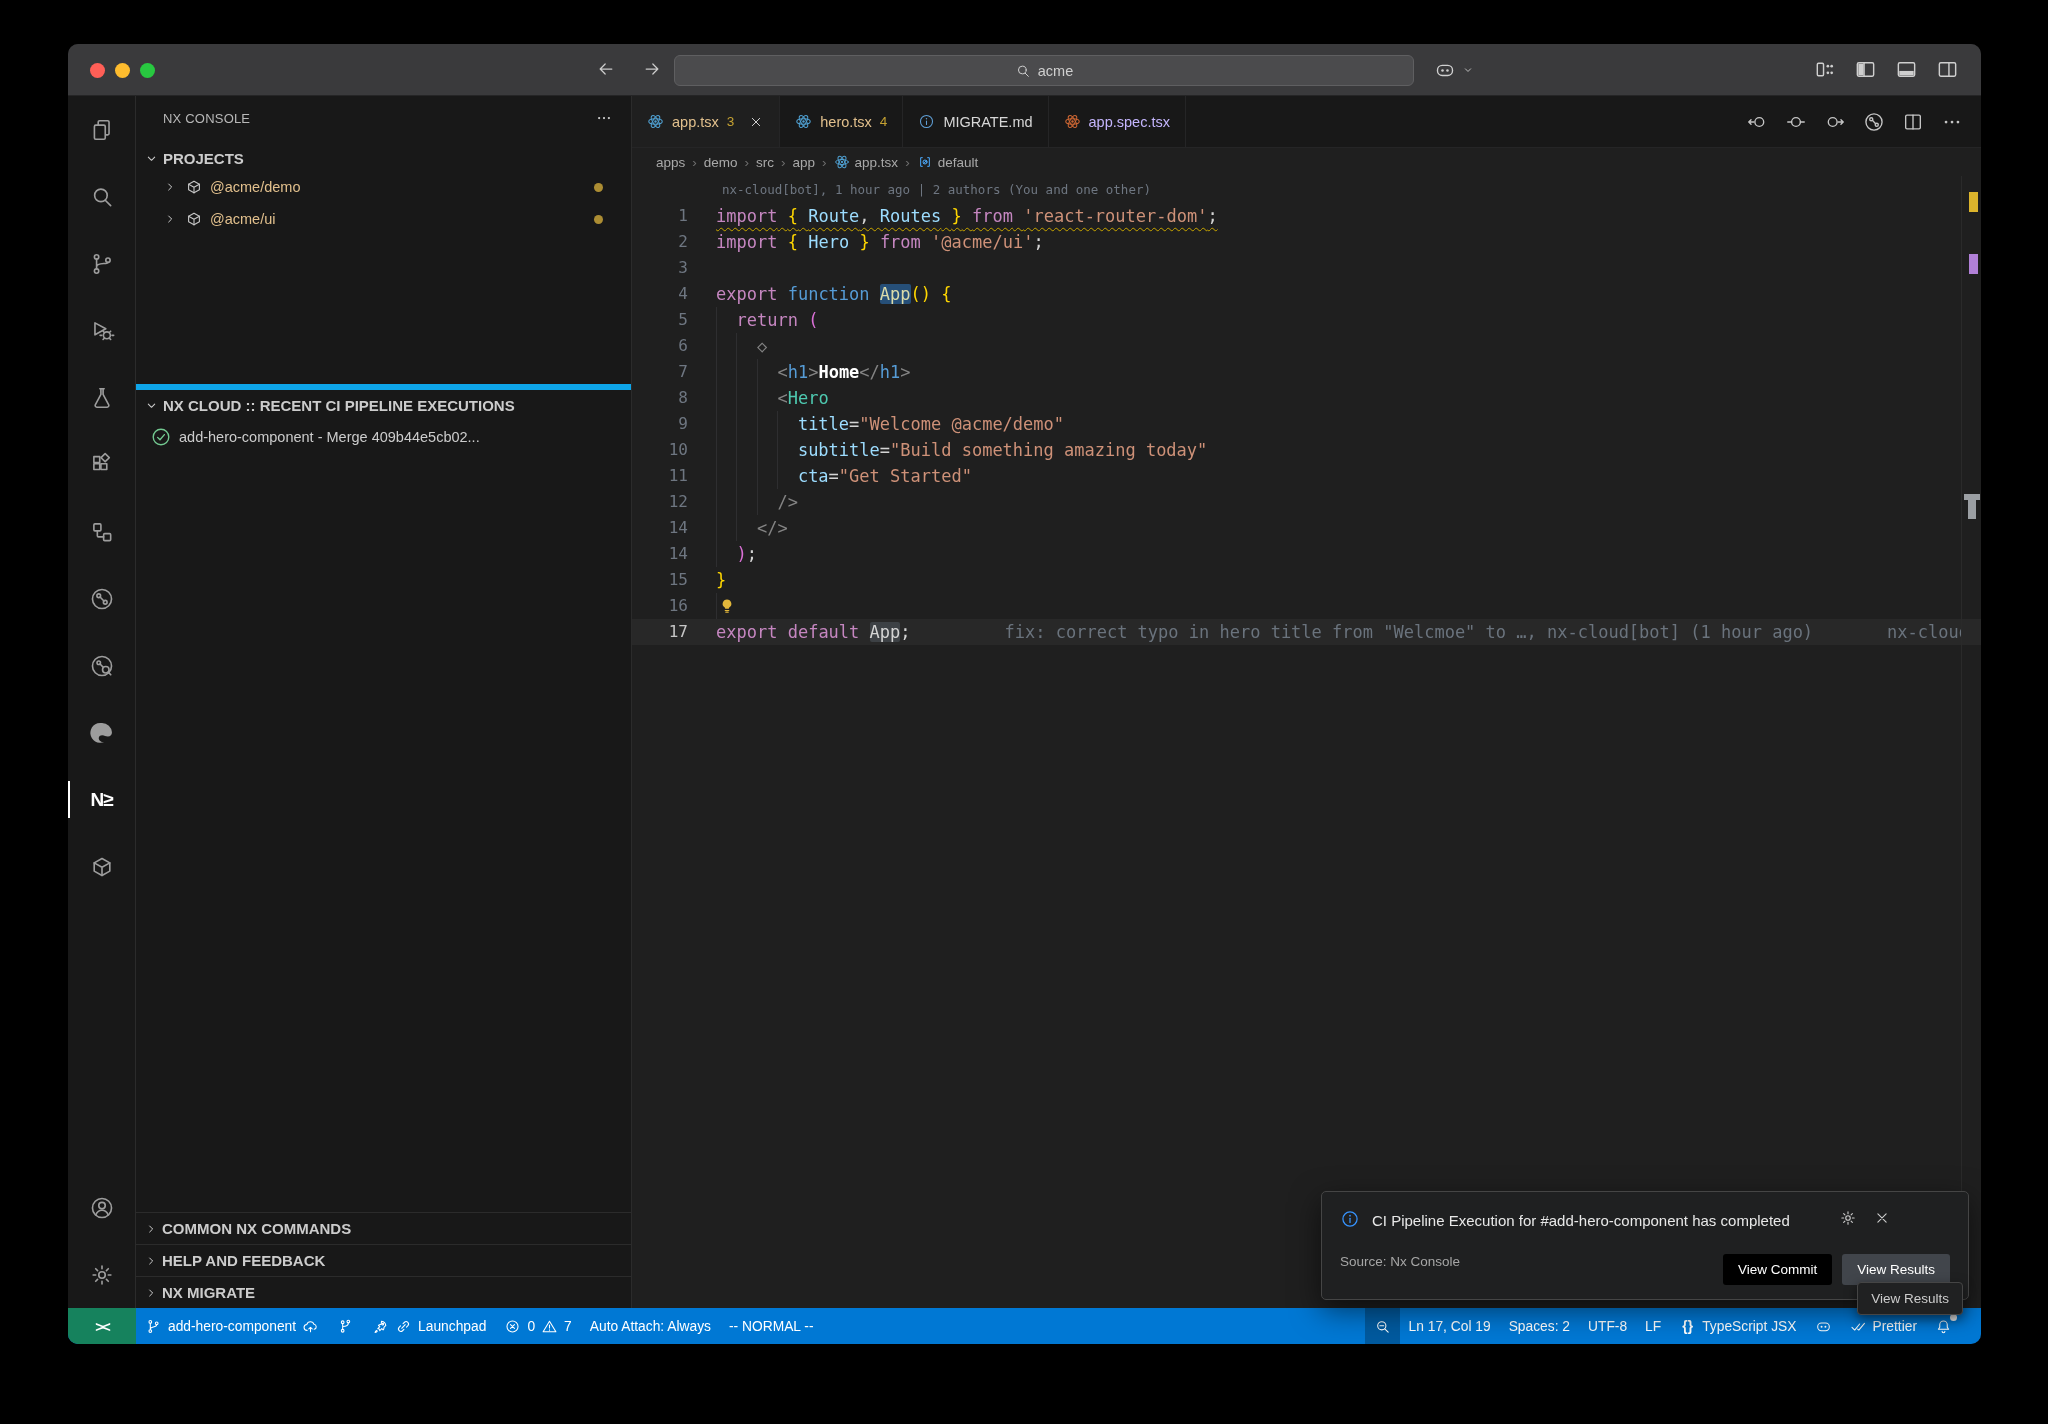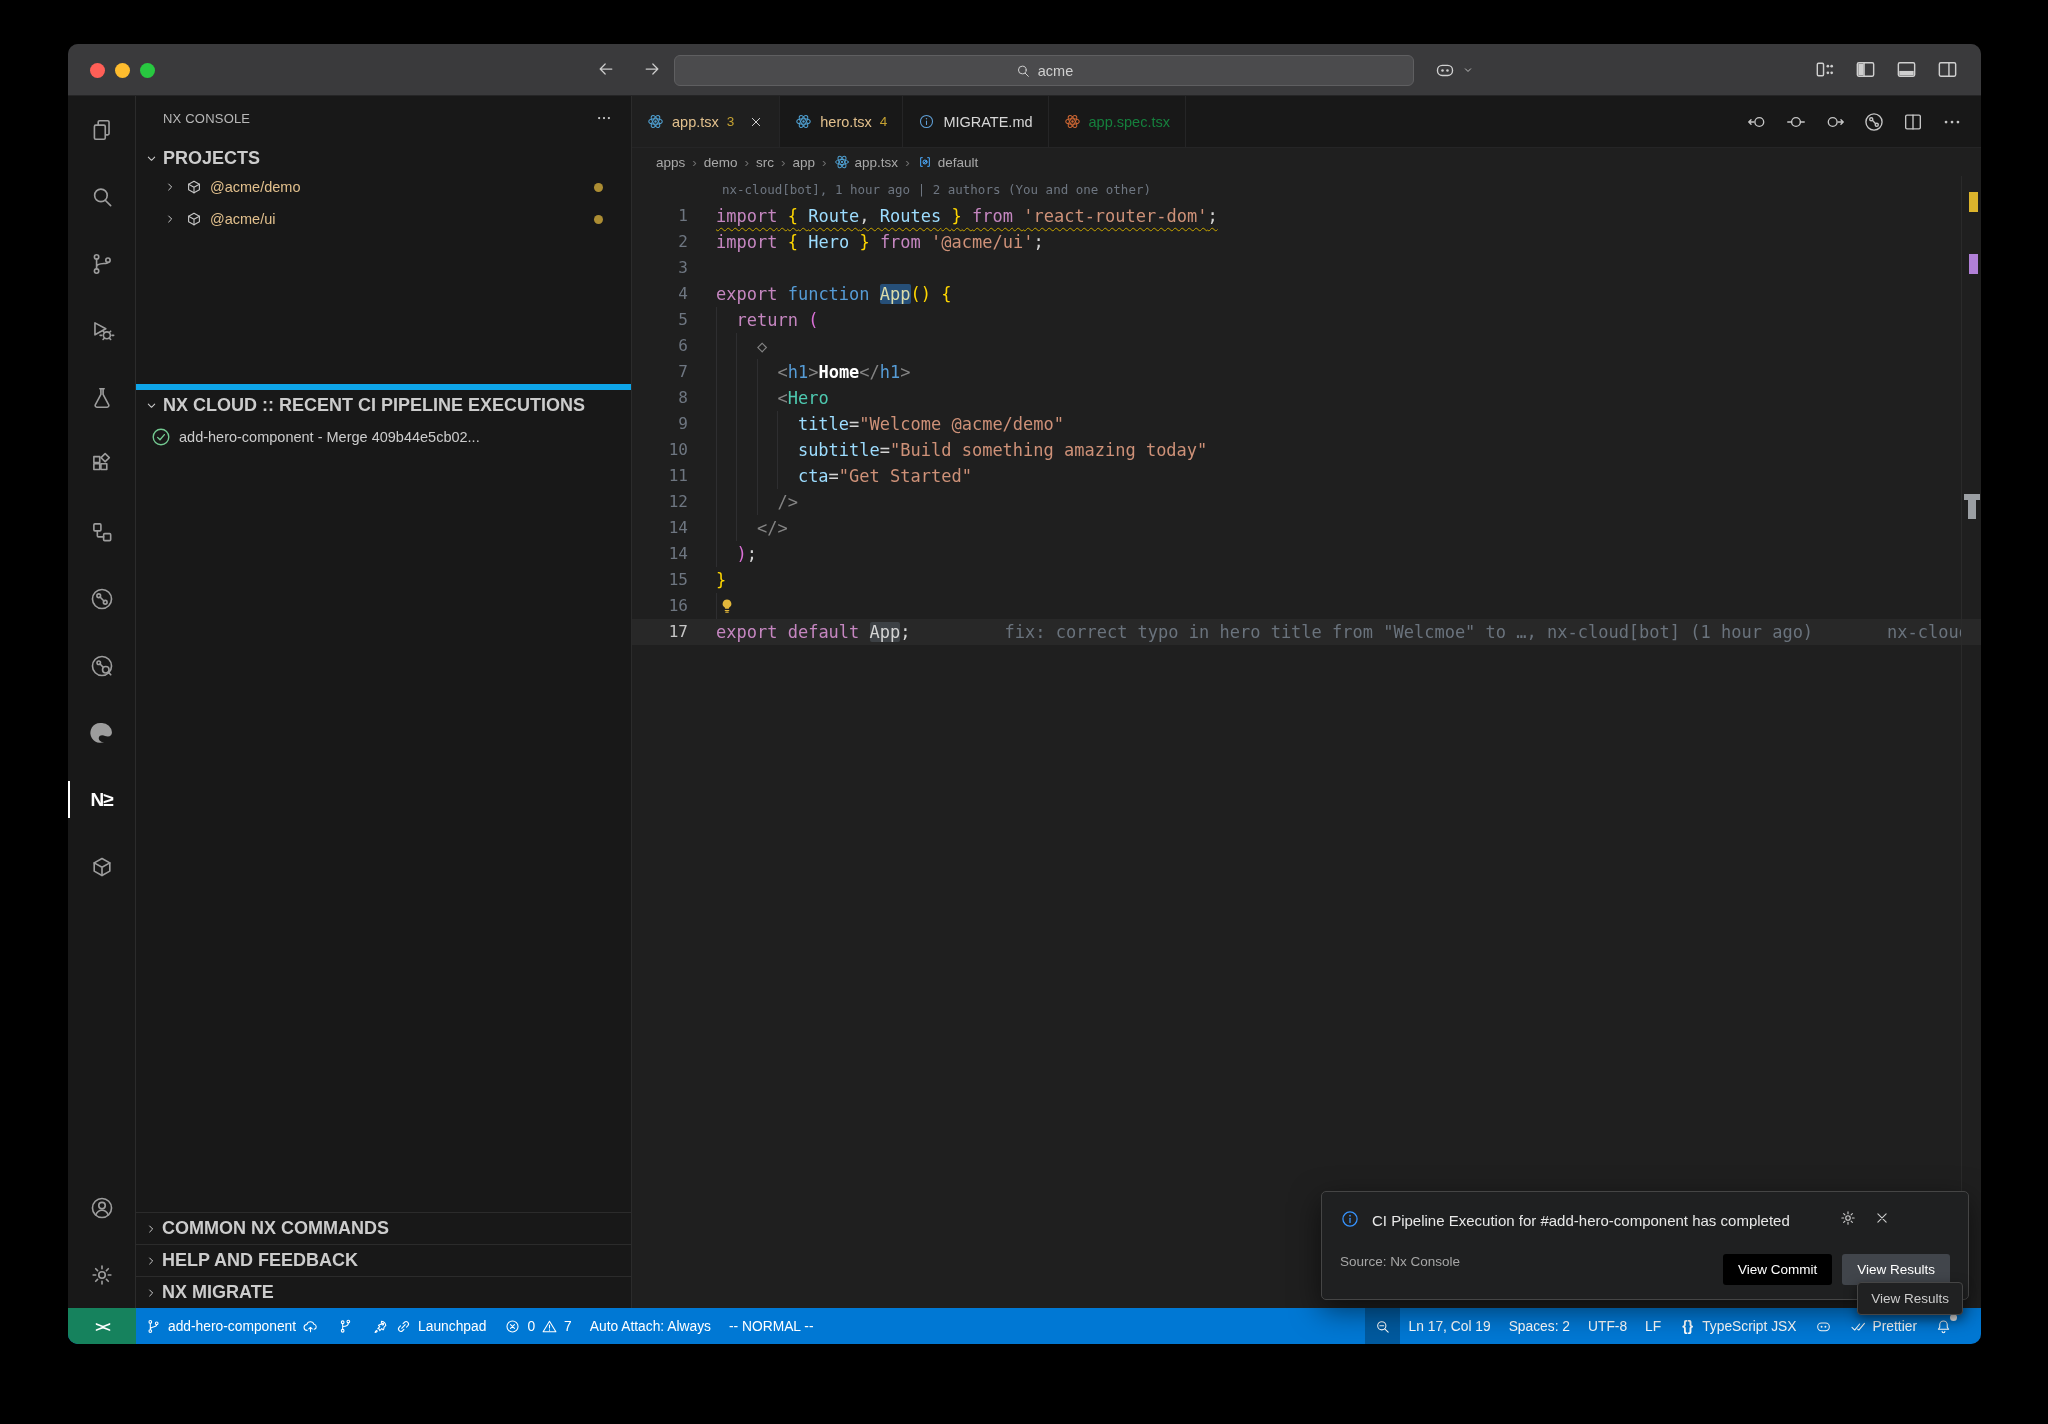--- a/index.html
+++ b/index.html
@@ -32,21 +32,21 @@
   .ab-item.active::before { content:""; position:absolute; left:0; top:15px; bottom:15px; width:2px; background:#fff; }
   .ab-bottom { margin-top:auto; }
   .nx-logo { font-weight:800; font-size:19px; letter-spacing:-1px; font-family:"Liberation Sans",sans-serif; }
 
   
   .sidebar { width:496px; background:#181818; border-right:1px solid #2b2b2b; position:relative;
              color:#cccccc; }
   .sb-head { height:44px; display:flex; align-items:center; padding:0 18px 0 27px; }
   .sb-title { flex:1; font-size:13px; color:#b8b8b8; letter-spacing:.2px; }
   .sec-head { height:31px; display:flex; align-items:center; gap:3px; padding-left:7px;
-              font-weight:bold; font-size:18px; color:#cccccc; }
+              font-weight:bold; font-size:15px; color:#cccccc; }
   .tree-item { height:32px; display:flex; align-items:center; gap:7px; padding-left:26px;
                font-size:14.5px; cursor:pointer; }
   .tree-item .lbl { color:#e2c08d; }
   .dot { width:9px; height:9px; border-radius:50%; background:#ac8d33; margin-left:auto; margin-right:28px; }
   .sb-cloud { position:absolute; left:0; right:0; top:288px; border-top:6px solid #0ea5e9; }
   .sb-cloud .tree-item { padding-left:14px; }
   .sb-cloud .lbl2 { color:#cccccc; }
   .sb-bottom { position:absolute; left:0; right:0; bottom:0; }
   .sb-bottom .sec-head { border-top:1px solid #2b2b2b; height:32px; }
 
@@ -463,21 +463,21 @@
           </div>
           <div class="tab">
             <span class="icn i17" style="color: rgb(204, 102, 51);">
               <svg viewBox="0 0 24 24" fill="none" stroke="currentColor" stroke-width="1.5" stroke-linecap="round" stroke-linejoin="round">
                 <ellipse cx="12" cy="12" rx="9.5" ry="3.8"></ellipse>
                 <ellipse cx="12" cy="12" rx="9.5" ry="3.8" transform="rotate(60 12 12)"></ellipse>
                 <ellipse cx="12" cy="12" rx="9.5" ry="3.8" transform="rotate(120 12 12)"></ellipse>
                 <circle cx="12" cy="12" r="1.7" fill="currentColor" stroke="none"></circle>
               </svg>
             </span>
-            <span style="color: #15803d;">app.spec.tsx</span>
+            <span style="color: #c4b5fd;">app.spec.tsx</span>
           </div>
           <div class="ed-actions">
             <span class="icn i21">
               <svg viewBox="0 0 24 24" fill="none" stroke="currentColor" stroke-width="1.5" stroke-linecap="round" stroke-linejoin="round">
                 <path d="M8.5 12H3M5.5 9.5L3 12l2.5 2.5"></path>
                 <circle cx="14.5" cy="12" r="4.8"></circle>
               </svg>
             </span>
             <span class="icn i21">
               <svg viewBox="0 0 24 24" fill="none" stroke="currentColor" stroke-width="1.5" stroke-linecap="round" stroke-linejoin="round">

